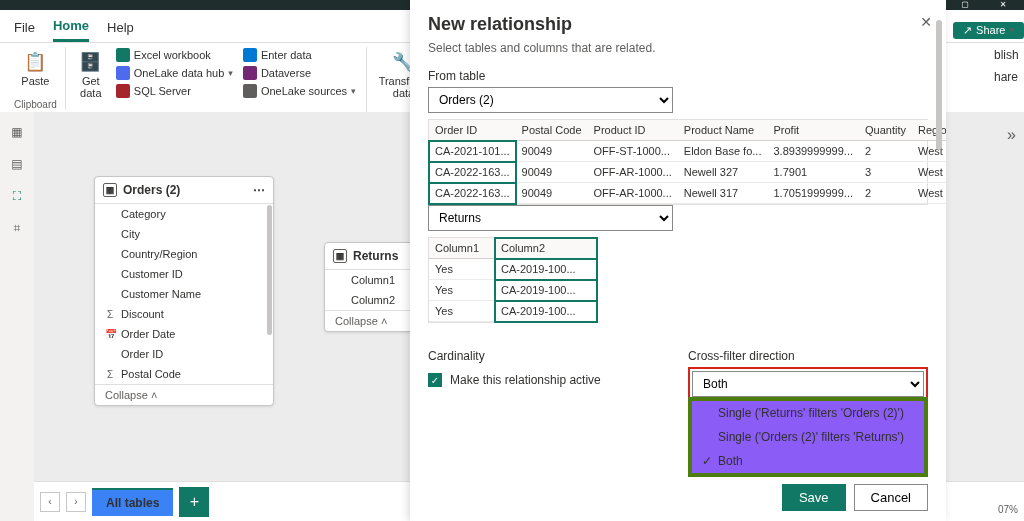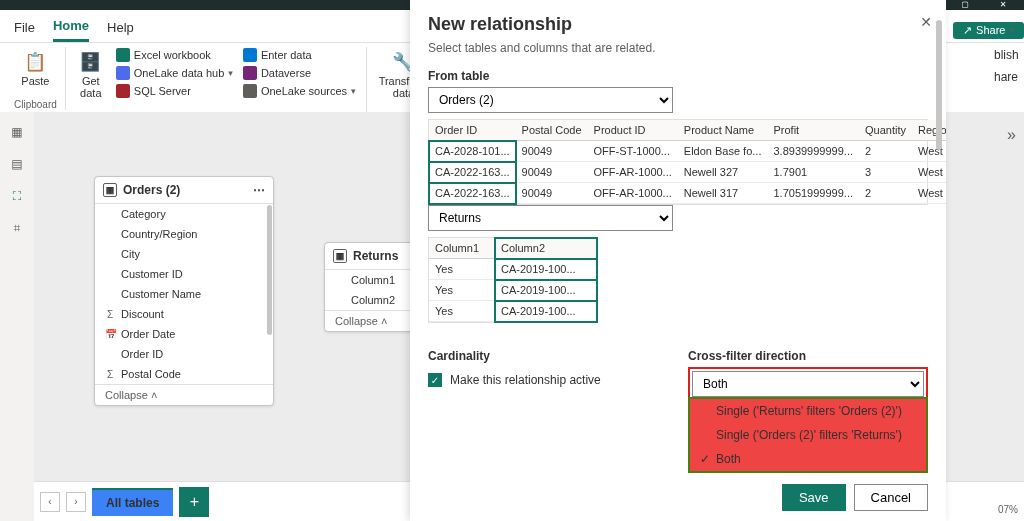--- a/index.html
+++ b/index.html
@@ -57,32 +57,32 @@
   .bottombar .navbtn { width:20px; height:20px; border:1px solid #c8c6c4; display:flex; align-items:center; justify-content:center; font-size:10px; color:#605e5c; cursor:pointer;}
   .bottombar .tabbtn { padding:6px 14px; border-top:1px solid transparent; font-weight:600; cursor:pointer;}
   .bottombar .tabbtn.active { border-top:2px solid #117865; background:#3b82f6;}
   .bottombar .addtab { width:30px; height:30px; background:#117865; color:#fff; display:flex; align-items:center; justify-content:center; font-size:16px; cursor:pointer;}
 
   
   .dialog { position:absolute; left:410px; top:0; width:536px; bottom:0; background:#fff; box-shadow:-2px 0 8px rgba(0,0,0,0.15); padding:14px 18px; overflow:hidden;}
   .dialog h1 { font-size:18px; font-weight:600; }
   .dialog .close { position:absolute; right:14px; top:14px; font-size:14px; color:#605e5c; cursor:pointer;}
   .dialog .sub { font-size:12px; color:#605e5c; margin-top:6px;}
-  .dialog .section-label { font-weight:700; margin-top:14px; margin-bottom:4px;}
+  .dialog .section-label { font-weight:400; margin-top:14px; margin-bottom:4px;}
   .dialog select.sel { width:245px; height:26px; border:1px solid #8a8886; padding:2px 6px; font-size:12px; background:#fff;}
   .dialog .preview { border:1px solid #e1dfdd; margin-top:6px;}
   .dialog .preview table { width:100%; border-collapse:collapse; font-size:11px;}
   .dialog .preview th, .dialog .preview td { padding:4px 6px; border-bottom:1px solid #edebe9; text-align:left; white-space:nowrap; overflow:hidden; text-overflow:ellipsis;}
   .dialog .preview th { background:#faf9f8; color:#323130; font-weight:400; border-bottom:1px solid #d2d0ce;}
   .dialog .preview .keycol { outline:2px solid #117865; outline-offset:-1px;}
   .dialog .halfrow { display:flex; gap:20px; margin-top:12px;}
   .dialog .half { flex:1;}
   .dialog .half select { width:100%;}
   .crossfilter-box { border:2px solid #d7231a; padding:2px; position:relative;}
-  .dropdown-open { position:absolute; top:28px; left:-2px; right:-2px; background:#ef4444; border:2px solid #4d7c0f; z-index:5;}
+  .dropdown-open { position:absolute; top:28px; left:-2px; right:-2px; background:#8b5cf6; border:4px solid #4d7c0f; z-index:5;}
   .dropdown-open .opt { padding:5px 10px; font-size:12px; cursor:pointer;}
   .dropdown-open .opt.sel::before { content:"✓"; margin-right:6px;}
   .dropdown-open .opt:not(.sel) { padding-left:26px;}
   .dialog .chk { display:flex; align-items:center; gap:8px; margin-top:10px; font-size:12px;}
   .dialog .chk .box { width:14px; height:14px; border:1px solid #8a8886; display:flex; align-items:center; justify-content:center; font-size:10px; color:#fff;}
   .dialog .chk .box.on { background:#117865; border-color:#117865;}
   .dialog .chk.dis { color:#a19f9d;}
   .dialog .chk.dis .box { border-color:#c8c6c4;}
   .dialog .footer { position:absolute; bottom:10px; right:18px; display:flex; gap:8px;}
   .dialog .footer button { padding:5px 16px; font-size:13px; border:1px solid #8a8886; background:#fff; cursor:pointer;}
@@ -203,25 +203,25 @@
         </div>
       <span style="cursor:pointer;">⋯</span>
     </div>
     <div class="fields" id="orders-fields">
         <div class="field">
           <span class="ficon"></span>
           <span>Category</span>
         </div>
         <div class="field">
           <span class="ficon"></span>
+          <span>City</span>
+        </div>
+        <div class="field">
+          <span class="ficon"></span>
           <span>Country/Region</span>
-        </div>
-        <div class="field">
-          <span class="ficon"></span>
-          <span>City</span>
         </div>
         <div class="field">
           <span class="ficon"></span>
           <span>Customer ID</span>
         </div>
         <div class="field">
           <span class="ficon"></span>
           <span>Customer Name</span>
         </div>
         <div class="field">
@@ -298,21 +298,21 @@
             <th>Postal Code</th>
             <th>Product ID</th>
             <th>Product Name</th>
             <th>Profit</th>
             <th>Quantity</th>
             <th>Region</th>
           </tr>
         </thead>
         <tbody id="from-body">
           <tr>
-            <td class="keycol">CA-2028-101...</td>
+            <td class="keycol">CA-2021-101...</td>
             <td>90049</td>
             <td>OFF-ST-1000...</td>
             <td>Eldon Base fo...</td>
             <td>3.8939999999...</td>
             <td>2</td>
             <td>West</td>
           </tr>
           <tr>
             <td class="keycol">CA-2022-163...</td>
             <td>90049</td>

